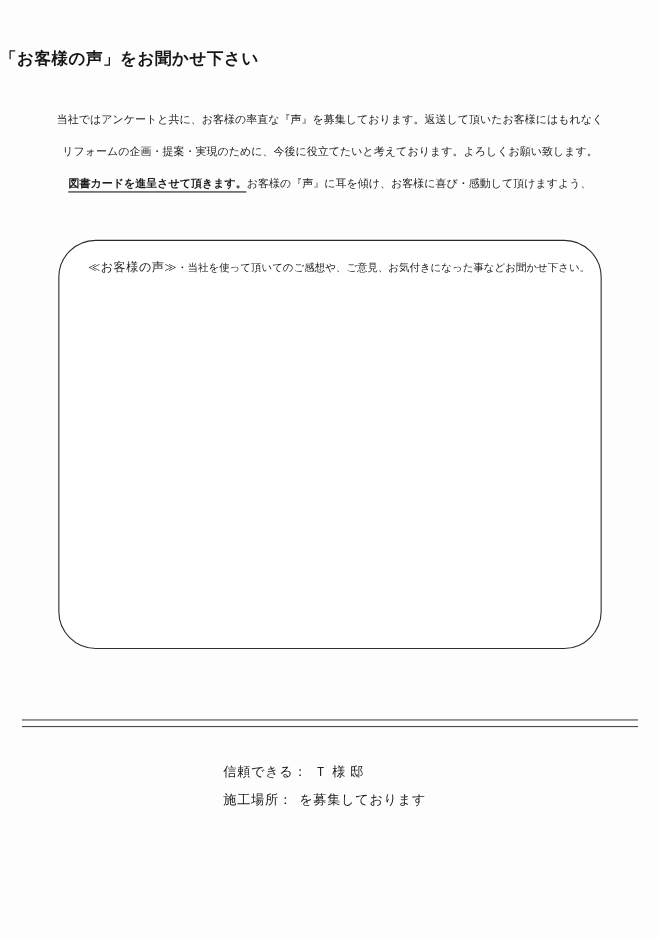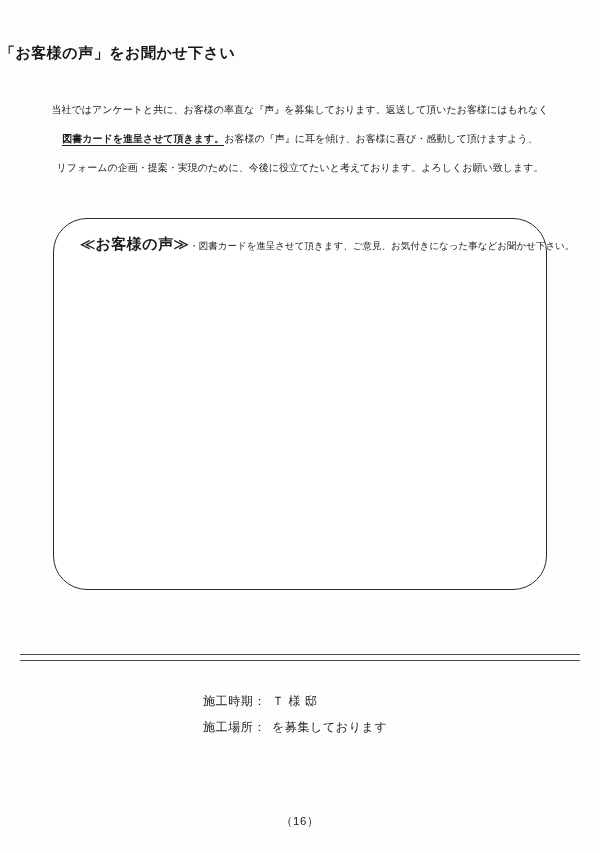--- a/index.html
+++ b/index.html
@@ -70,22 +70,22 @@
   .comment-header {
     position: absolute;
     top: 16px;
     left: 26px;
     right: 20px;
     font-size: 10px;
     white-space: nowrap;
     color: #1c1c1c;
   }
   .comment-header .label {
-    font-size: 15px;
-    font-weight: bold;
+    font-size: 11px;
+    font-weight: normal;
     letter-spacing: 0.5px;
   }
   .comment-header .sub {
     font-size: 9.5px;
   }
   .comment-body {
     position: absolute;
     top: 140px;
     left: 0;
     width: 100%;
@@ -137,33 +137,32 @@
 </style>
 </head>
 <body>
 
 <div class="page">
 
   <div class="title">「お客様の声」をお聞かせ下さい</div>
 
   <div class="intro">
     <span class="line">当社ではアンケートと共に、お客様の率直な『声』を募集しております。返送して頂いたお客様にはもれなく</span>
+    <span class="line">リフォームの企画・提案・実現のために、今後に役立てたいと考えております。よろしくお願い致します。</span>
     <span class="line"><span class="underline">図書カードを進呈させて頂きます。</span><span>お客様の『声』に耳を傾け、お客様に喜び・感動して頂けますよう、</span></span>
-    <span class="line">リフォームの企画・提案・実現のために、今後に役立てたいと考えております。よろしくお願い致します。</span>
   </div>
 
   <div class="comment-box">
     <div class="comment-header">
-      <span class="label">≪お客様の声≫</span><span class="sub">・図書カードを進呈させて頂きます、ご意見、お気付きになった事などお聞かせ下さい。</span>
+      <span class="label">≪お客様の声≫</span><span class="sub">・当社を使って頂いてのご感想や、ご意見、お気付きになった事などお聞かせ下さい。</span>
     </div>
   </div>
 
   <div class="rule top"></div>
   <div class="rule bottom"></div>
 
   <div class="info">
-    <span class="info-row"><span class="k">施工時期：</span><span class="v">Ｔ 様 邸</span></span>
+    <span class="info-row"><span class="k">信頼できる：</span><span class="v">Ｔ 様 邸</span></span>
     <span class="info-row"><span class="k">施工場所：</span><span class="v">を募集しております</span></span>
   </div>
 
-  <div class="page-number">（16）</div>
 
 </div>
 
 </body></html>

